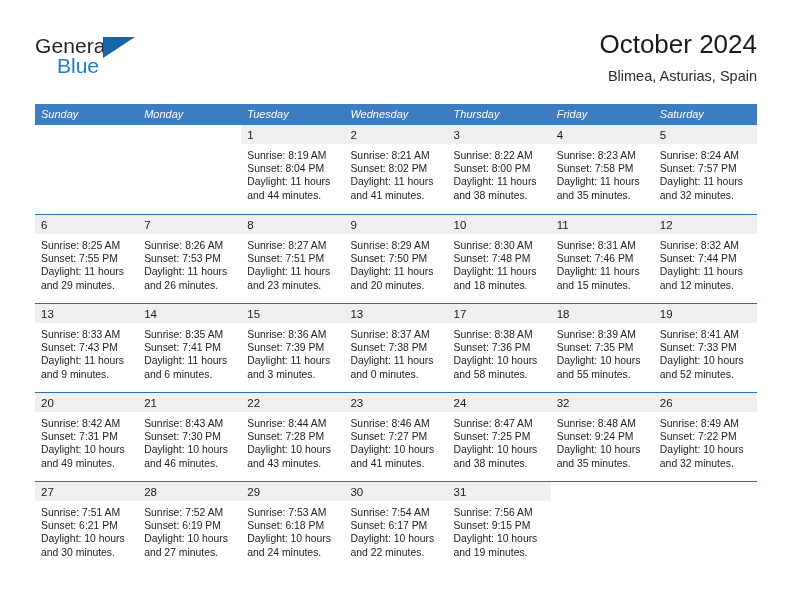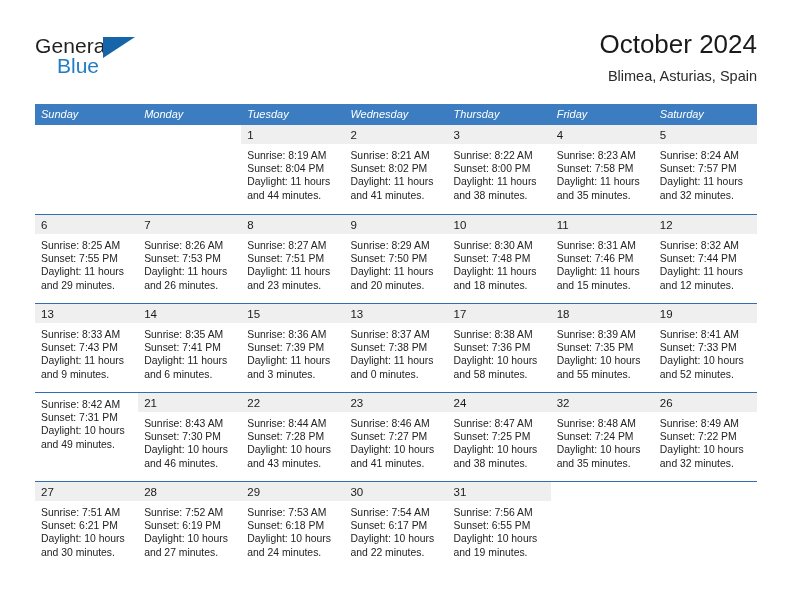--- a/index.html
+++ b/index.html
@@ -382,20 +382,21 @@
           <div>Sunrise: 8:41 AM</div>
           <div>Sunset: 7:33 PM</div>
           <div>Daylight: 10 hours</div>
           <div>and 52 minutes.</div>
         </div>
       </div>
     </div>
 
     <div class="week-row">
       <div class="day-cell">
+        <div class="day-banner"><span class="day-number">20</span></div>
         <div class="day-info">
           <div>Sunrise: 8:42 AM</div>
           <div>Sunset: 7:31 PM</div>
           <div>Daylight: 10 hours</div>
           <div>and 49 minutes.</div>
         </div>
       </div>
       <div class="day-cell">
         <div class="day-banner"><span class="day-number">21</span></div>
         <div class="day-info">
@@ -429,21 +430,21 @@
           <div>Sunrise: 8:47 AM</div>
           <div>Sunset: 7:25 PM</div>
           <div>Daylight: 10 hours</div>
           <div>and 38 minutes.</div>
         </div>
       </div>
       <div class="day-cell">
         <div class="day-banner"><span class="day-number">32</span></div>
         <div class="day-info">
           <div>Sunrise: 8:48 AM</div>
-          <div>Sunset: 7:24 PM</div>
+          <div>Sunset: 9:24 PM</div>
           <div>Daylight: 10 hours</div>
           <div>and 35 minutes.</div>
         </div>
       </div>
       <div class="day-cell">
         <div class="day-banner"><span class="day-number">26</span></div>
         <div class="day-info">
           <div>Sunrise: 8:49 AM</div>
           <div>Sunset: 7:22 PM</div>
           <div>Daylight: 10 hours</div>
@@ -486,21 +487,21 @@
           <div>Sunrise: 7:54 AM</div>
           <div>Sunset: 6:17 PM</div>
           <div>Daylight: 10 hours</div>
           <div>and 22 minutes.</div>
         </div>
       </div>
       <div class="day-cell">
         <div class="day-banner"><span class="day-number">31</span></div>
         <div class="day-info">
           <div>Sunrise: 7:56 AM</div>
-          <div>Sunset: 6:55 PM</div>
+          <div>Sunset: 9:15 PM</div>
           <div>Daylight: 10 hours</div>
           <div>and 19 minutes.</div>
         </div>
       </div>
       <div class="day-cell empty">
         <div class="day-banner"><span class="day-number"></span></div>
         <div class="day-info">
           <div></div>
           <div></div>
           <div></div>

